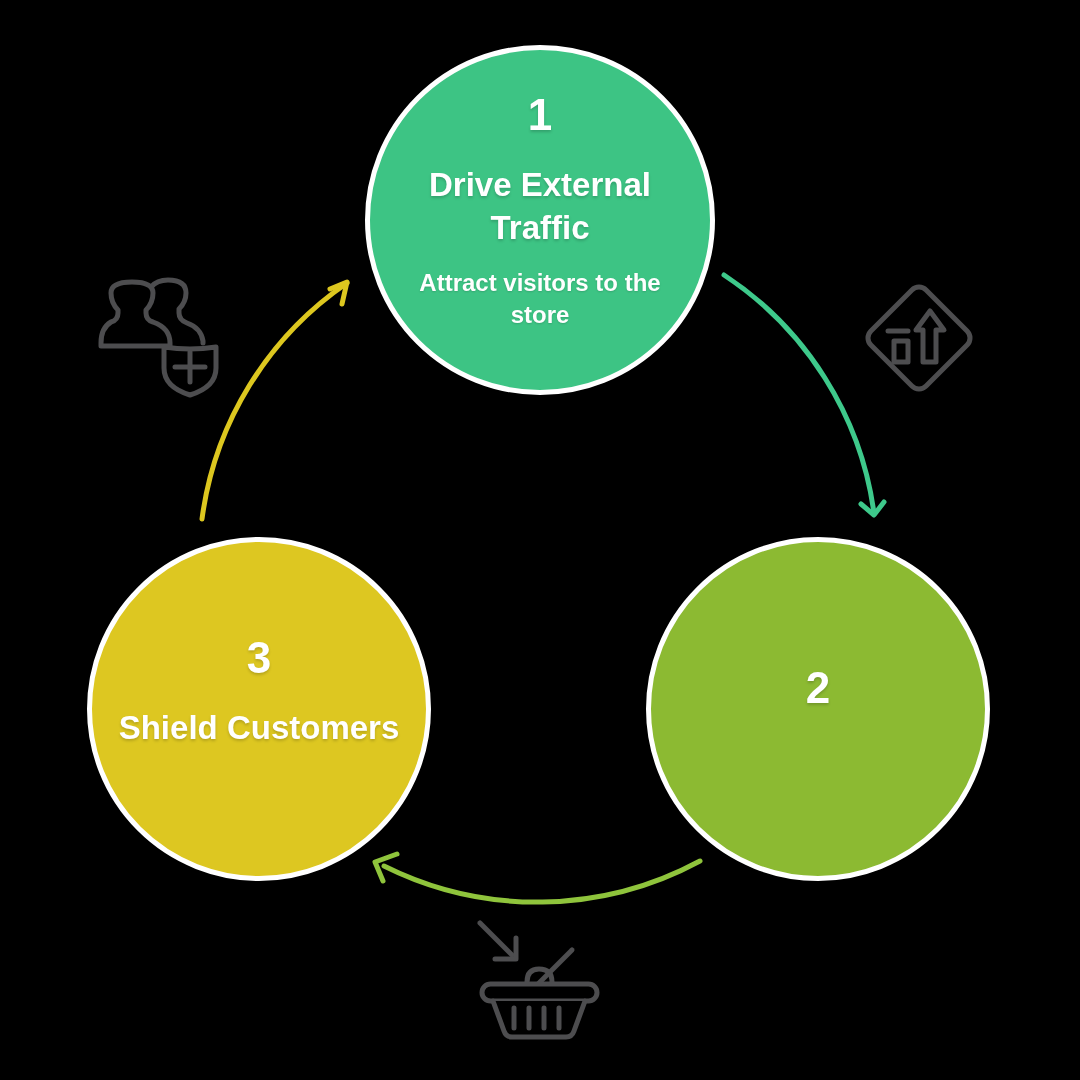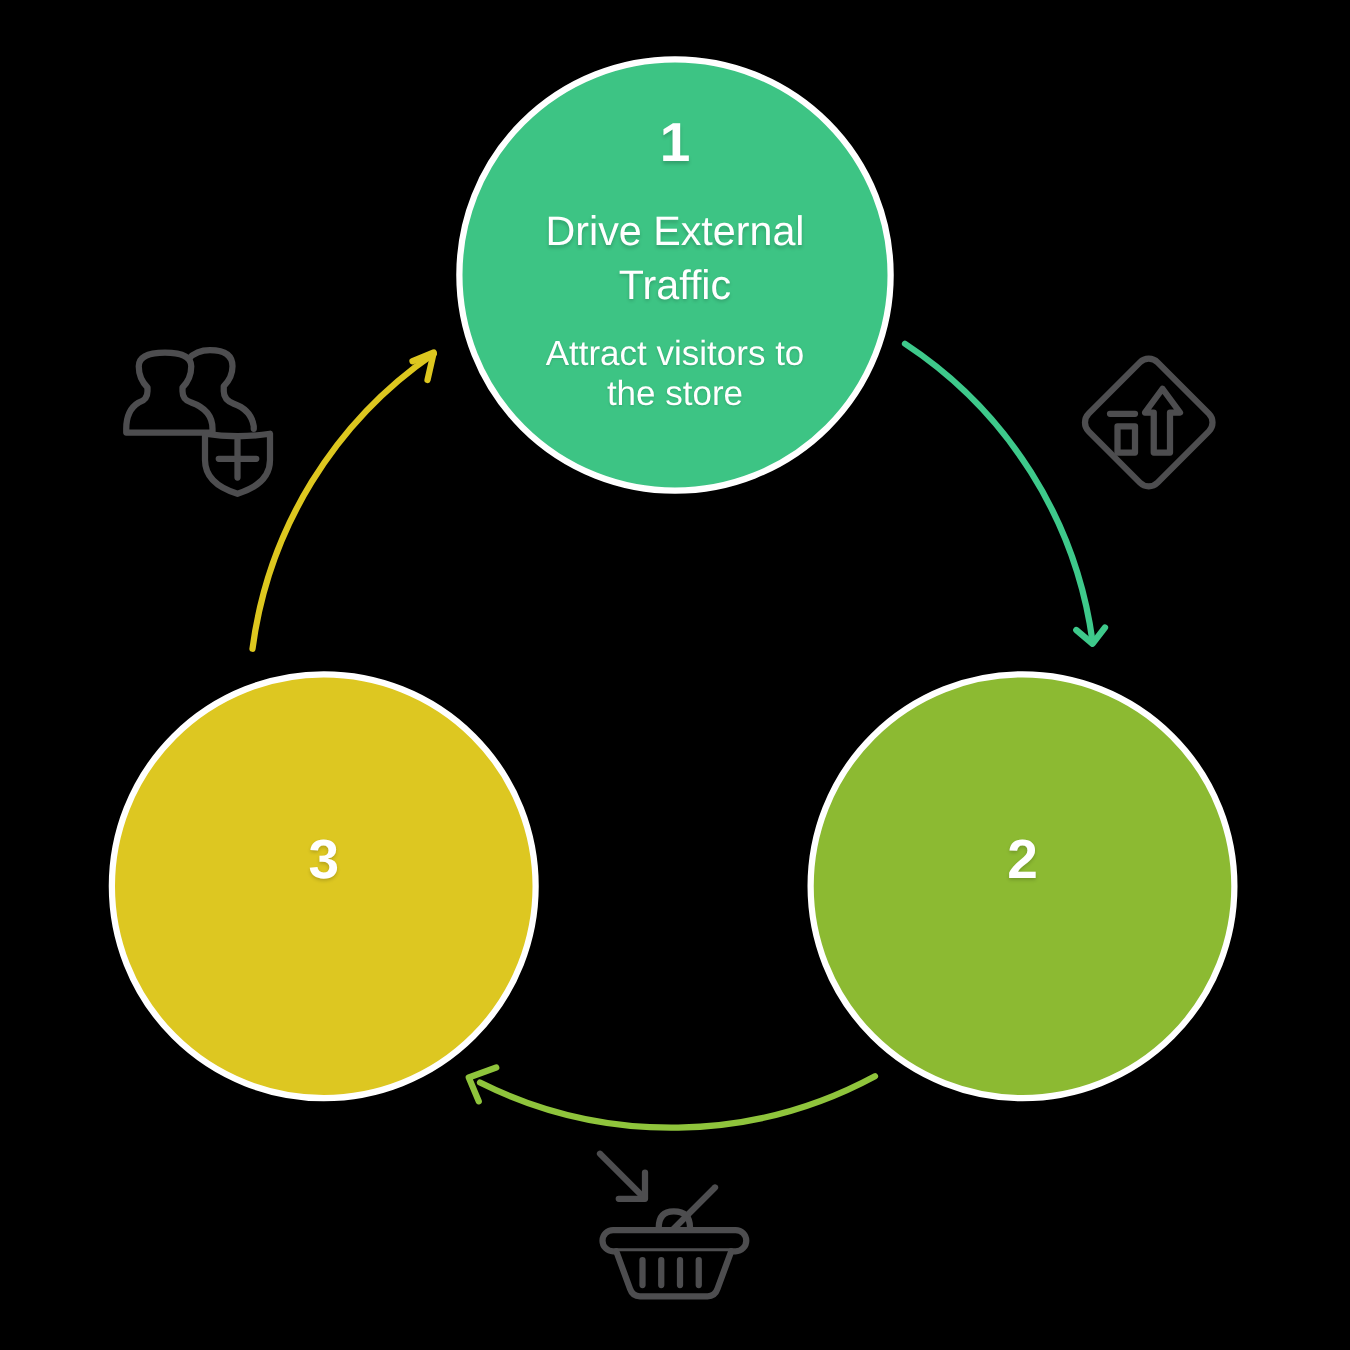--- a/index.html
+++ b/index.html
@@ -33,29 +33,29 @@
   .circle-3 { left: 87px;  top: 537px; width: 344px; height: 344px; }
   .num {
     font-size: 44px;
     font-weight: 700;
     line-height: 52px;
     margin-bottom: 22px;
     text-shadow: 0 2px 3px rgba(0,0,0,0.18);
   }
   .title {
     font-size: 33px;
-    font-weight: 400;
+    font-weight: 700;
     line-height: 43px;
     max-width: 300px;
     margin-bottom: 18px;
     text-shadow: 0 2px 3px rgba(0,0,0,0.18);
   }
   .desc {
-    font-size: 28px;
-    font-weight: 400;
+    font-size: 24px;
+    font-weight: 700;
     line-height: 32px;
     max-width: 250px;
     text-shadow: 0 1px 2px rgba(0,0,0,0.15);
   }
   .arrow-path, .icon-stroke { fill: none; }
 </style>
 </head>
 <body>
 
 <div class="stage" style="background: rgb(0, 0, 0);">
@@ -114,16 +114,17 @@
 
   <div class="circle circle-2" style="background: rgb(140, 186, 50); color: rgb(255, 255, 255); border-color: rgb(255, 255, 255);">
     <div class="inner">
       <div class="num">2</div>
     </div>
   </div>
 
   <div class="circle circle-3" style="background: rgb(221, 199, 33); color: rgb(255, 255, 255); border-color: rgb(255, 255, 255);">
     <div class="inner">
       <div class="num">3</div>
+      <div class="title">Shield Customers</div>
     </div>
   </div>
 
 </div>
 
 </body></html>

